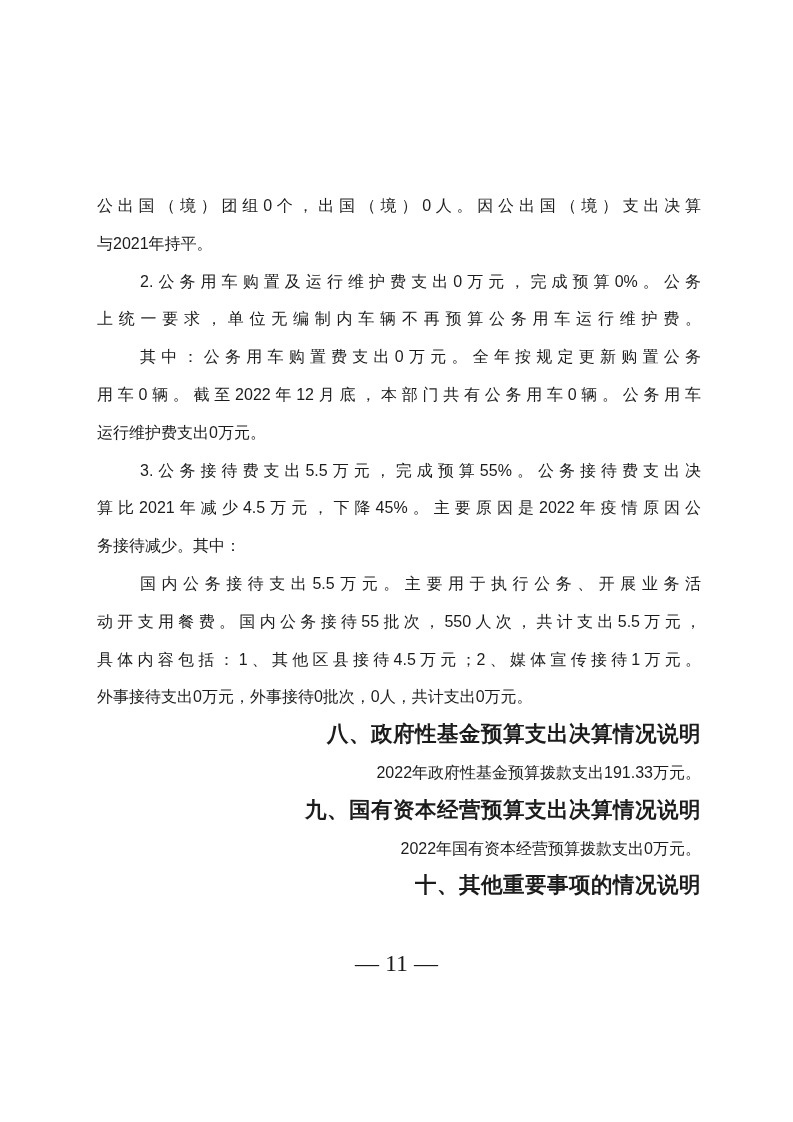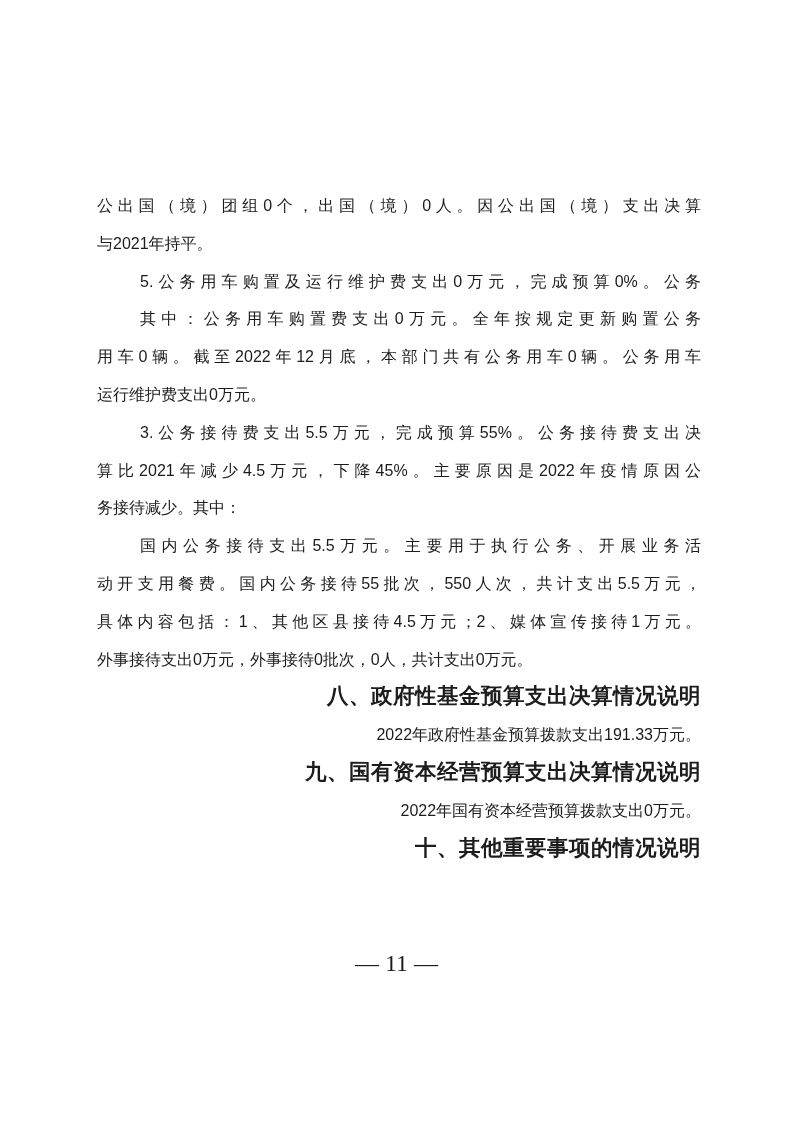--- a/index.html
+++ b/index.html
@@ -59,21 +59,22 @@
     color: #1c1c1c;
   }
 </style>
 </head>
 <body>
 
 <div class="page">
   <div class="text-block">
     <div class="line justify">公出国（境）团组0个，出国（境）0人。因公出国（境）支出决算</div>
     <div class="line">与2021年持平。</div>
-    <div class="line justify indent">5.公务用车购置及运行维护费支出0万元，完成预算0%。公务</div>
+    <div class="line justify indent">2.公务用车购置及运行维护费支出0万元，完成预算0%。公务</div>
+    <div class="line justify">上统一要求，单位无编制内车辆不再预算公务用车运行维护费。</div>
     <div class="line justify indent">其中：公务用车购置费支出0万元。全年按规定更新购置公务</div>
     <div class="line justify">用车0辆。截至2022年12月底，本部门共有公务用车0辆。公务用车</div>
     <div class="line">运行维护费支出0万元。</div>
     <div class="line justify indent">3.公务接待费支出5.5万元，完成预算55%。公务接待费支出决</div>
     <div class="line justify">算比2021年减少4.5万元，下降45%。主要原因是2022年疫情原因公</div>
     <div class="line">务接待减少。其中：</div>
     <div class="line justify indent">国内公务接待支出5.5万元。主要用于执行公务、开展业务活</div>
     <div class="line justify">动开支用餐费。国内公务接待55批次，550人次，共计支出5.5万元，</div>
     <div class="line justify">具体内容包括：1、其他区县接待4.5万元；2、媒体宣传接待1万元。</div>
     <div class="line">外事接待支出0万元，外事接待0批次，0人，共计支出0万元。</div>

